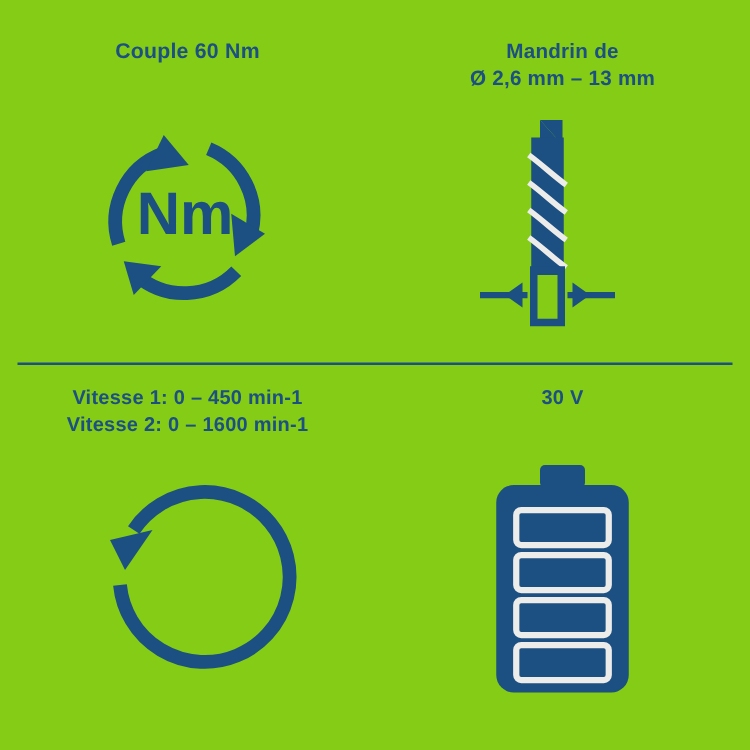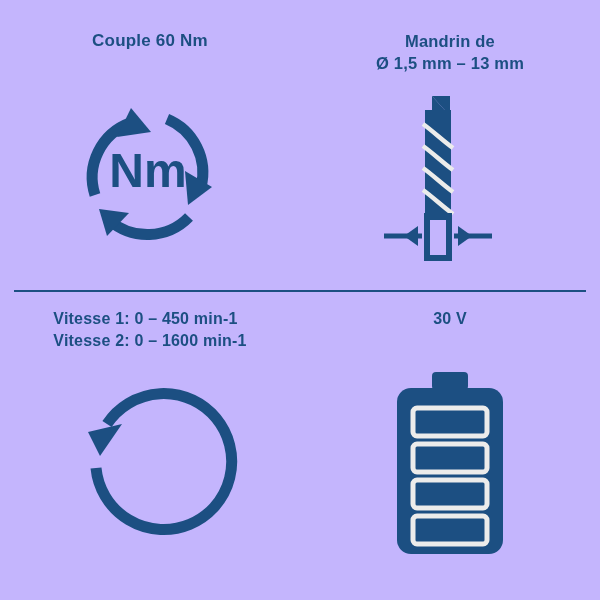--- a/index.html
+++ b/index.html
@@ -10,21 +10,21 @@
     width: 600px;
     height: 600px;
     background: #ececeb;
     font-family: "Liberation Sans", sans-serif;
     overflow: hidden;
   }
   .infographic {
     position: relative;
     width: 600px;
     height: 600px;
-    background: #c4b5fd;
+    background: #84cc16;
     box-sizing: border-box;
   }
   .grid {
     position: absolute;
     left: 0;
     top: 0;
     width: 600px;
     height: 600px;
     display: grid;
     grid-template-columns: 1fr 1fr;
@@ -40,21 +40,21 @@
     text-align: center;
     color: #1c4f82;
     font-weight: bold;
     font-size: 17px;
     line-height: 1.35;
     letter-spacing: 0.2px;
     white-space: pre-line;
   }
   .cell.torque .cell-caption { margin-top: 30px; }
   .cell.chuck .cell-caption { margin-top: 30px; font-size: 16.5px; }
-  .cell.speed .cell-caption { margin-top: 20px; font-size: 16px; text-align: left; }
+  .cell.speed .cell-caption { margin-top: 20px; font-size: 16px; text-align: center; }
   .cell.battery .cell-caption { margin-top: 20px; font-size: 16px; }
 
   .graphic {
     flex: 1;
     display: flex;
     align-items: center;
     justify-content: center;
     width: 100%;
   }
   .cell.torque .graphic { margin-top: -6px; align-items: center; }
@@ -94,21 +94,21 @@
           <polygon points="76,33 96,57 62,62" fill="#1c4f82"></polygon>
           <polygon points="157,112 133,130 130,96" fill="#1c4f82"></polygon>
           <polygon points="44,134 74,138 52,161" fill="#1c4f82"></polygon>
           <text x="93" y="112" font-family="'Liberation Sans', sans-serif" font-size="48" font-weight="bold" fill="#1c4f82" text-anchor="middle">Nm</text>
         </svg>
       </div>
     </div>
 
     <div class="cell chuck">
       <div class="cell-caption">Mandrin de
-Ø 1,5 mm – 13 mm</div>
+Ø 2,6 mm – 13 mm</div>
       <div class="graphic">
         <svg width="180" height="180" viewBox="0 0 180 180">
 
           <polygon points="72,8 90,28 72,28" fill="#1c4f82"></polygon>
           <polygon points="90,28 90,8 72,8" fill="#1c4f82"></polygon>
 
           <rect x="65" y="22" width="26" height="110" fill="#1c4f82"></rect>
           <g stroke="#ececeb" stroke-width="4.5" fill="none">
             <path d="M63 36 C 74 44, 82 52, 93 60"></path>
             <path d="M63 58 C 74 66, 82 74, 93 82"></path>

